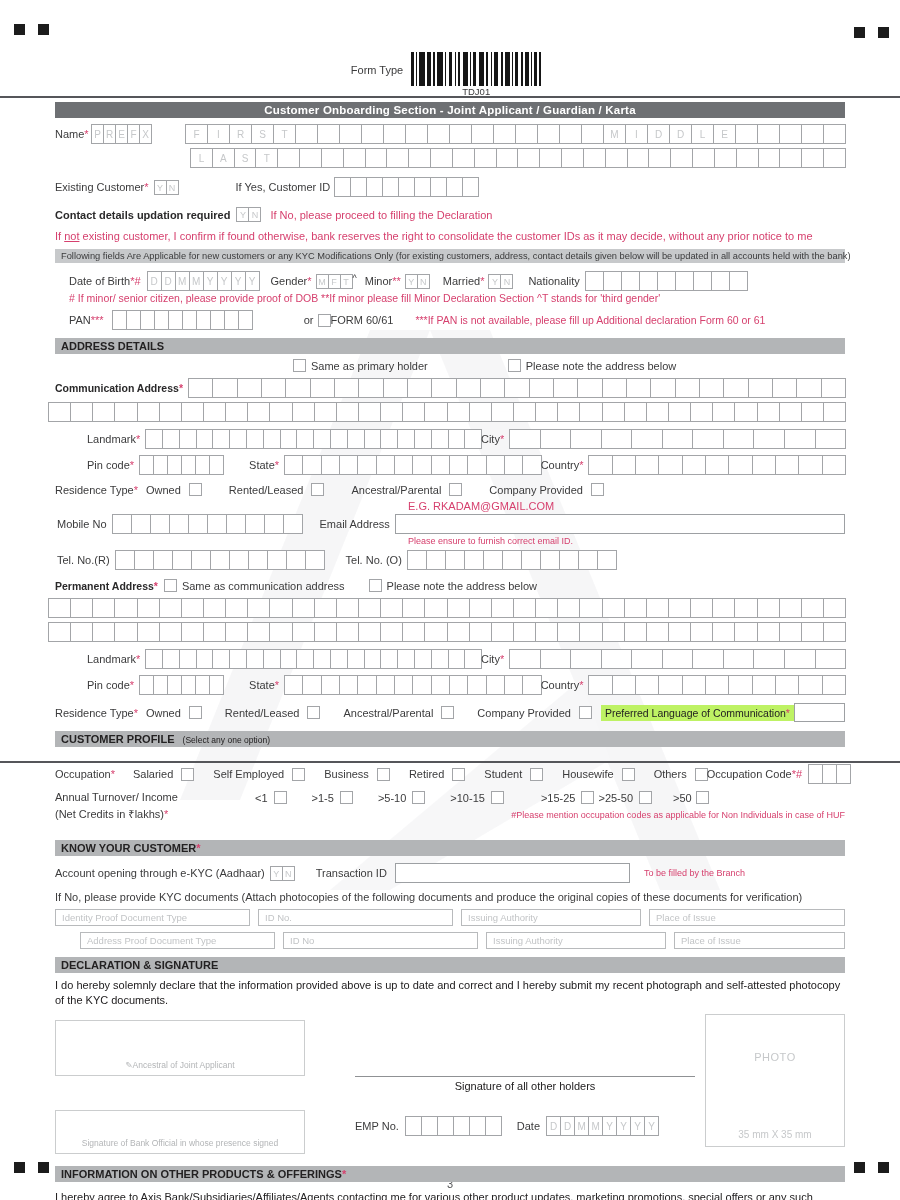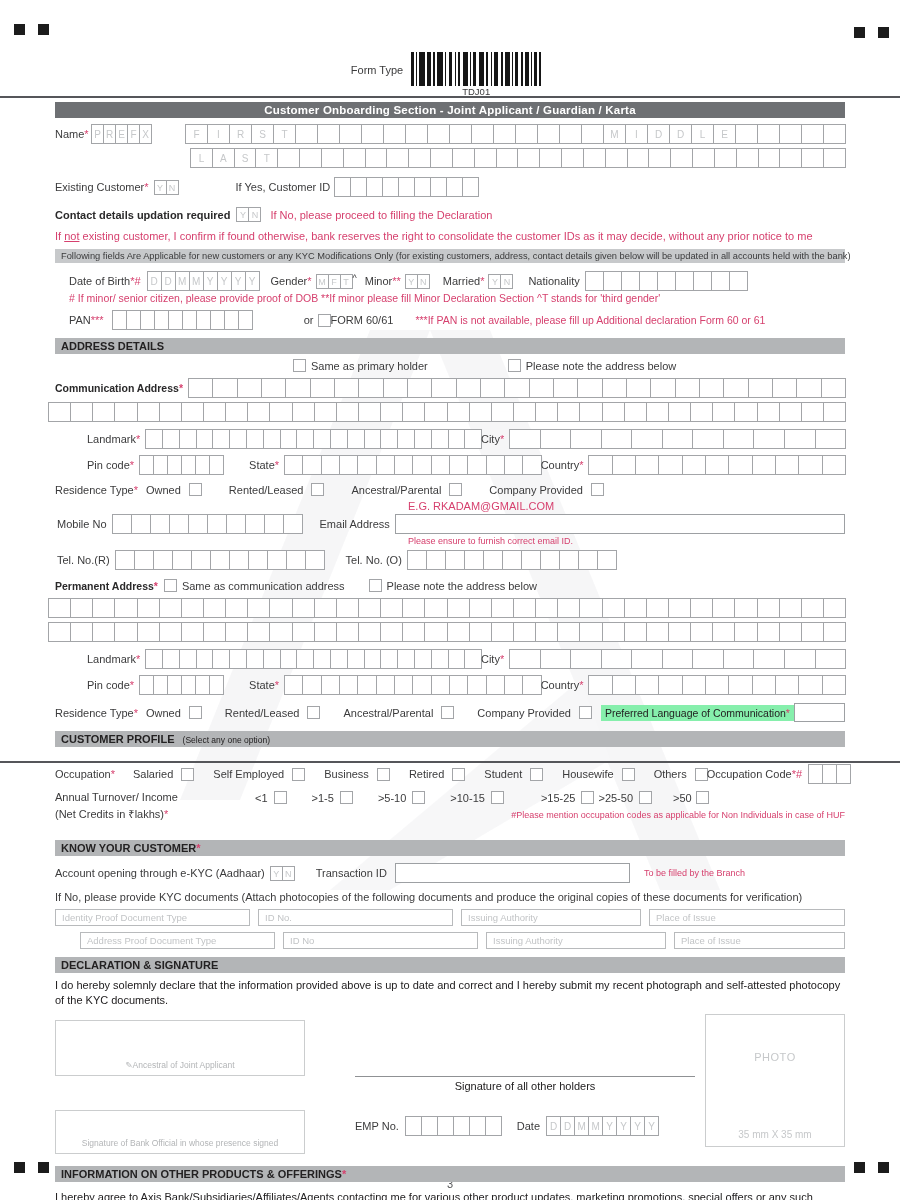--- a/index.html
+++ b/index.html
@@ -707,21 +707,21 @@
           <span class="bx"></span>
         </span>
       <span class="lbl" style="margin-left:24px;">Ancestral/Parental</span>
       <span class="boxes cb" style="margin-left:8px;">
           <span class="bx"></span>
         </span>
       <span class="lbl" style="margin-left:24px;">Company Provided</span>
       <span class="boxes cb" style="margin-left:8px;">
           <span class="bx"></span>
         </span>
-      <span class="lbl starred" style="margin-left:10px;background:#86efac;color:#232122;padding:2px 4px;font-size:10.5px;">Preferred Language of Communication<span class="star">*</span></span>
+      <span class="lbl starred" style="margin-left:10px;background:#bef264;color:#232122;padding:2px 4px;font-size:10.5px;">Preferred Language of Communication<span class="star">*</span></span>
       <span class="fld" style="flex:1;height:19px;"></span>
     </div>
 
     <div class="bar" style="margin-top:9px;">
       <span>CUSTOMER PROFILE</span>
       <span style="font-weight:normal;font-size:8.5px;margin-left:5px;">(Select any one option)</span>
     </div>
 
     <div class="row" style="margin-top:17px;">
       <span class="lbl starred">Occupation<span class="star">*</span></span>

